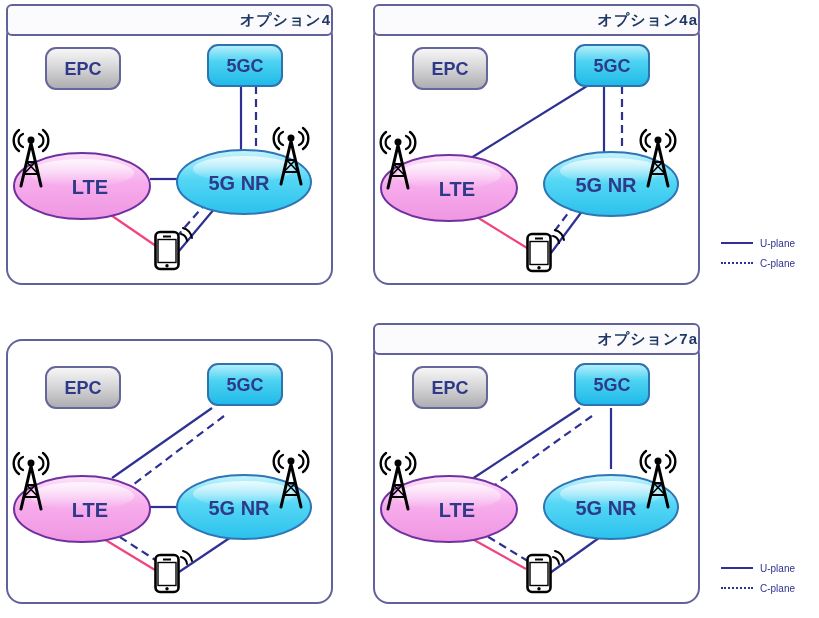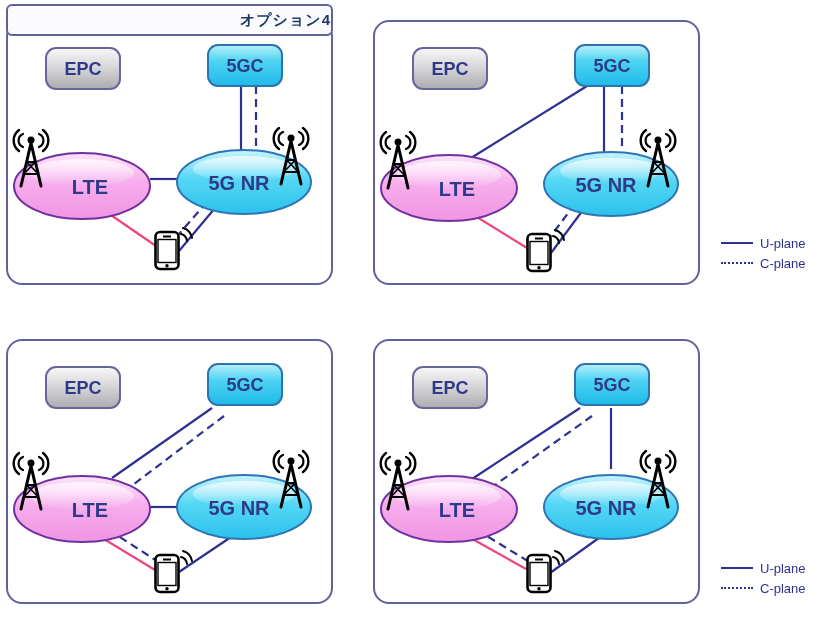--- a/index.html
+++ b/index.html
@@ -10,21 +10,21 @@
               border:2px solid #62629A;border-radius:16px;}
   .panel-title{position:absolute;left:0;top:0;width:323px;height:28px;background:#FBFBFE;
                border:2px solid #62629A;border-radius:6px;text-align:right;
                line-height:28px;font-size:15px;font-weight:bold;color:#1F3864;letter-spacing:1px;}
   .diagram{position:absolute;left:0;top:0;}
   .legend{position:absolute;width:100px;}
   .legend-row{display:flex;align-items:center;height:20px;}
   .legend-sample{display:inline-block;width:32px;height:0;margin-right:7px;}
   .sample-solid{border-top:2px solid #2E3192;}
   .sample-dotted{border-top:2px dotted #2E3192;}
-  .legend-label{font-size:13px;color:#2E3192;font-weight:500;}
+  .legend-label{font-size:10px;color:#2E3192;font-weight:500;}
   svg text{font-family:"Liberation Sans","DejaVu Sans",sans-serif;}
   .node-label{font-weight:bold;fill:#2E3A87;}
 </style>
 </head>
 <body>
 
 <svg width="0" height="0" style="position:absolute" aria-hidden="true">
   <defs>
     <linearGradient id="gradGray" x1="0" y1="0" x2="0" y2="1">
       <stop offset="0" stop-color="#F8F8F8"></stop>
@@ -121,20 +121,21 @@
       <ellipse cx="76" cy="184" rx="68" ry="33" fill="url(#gradPink)" stroke="#7030A0" stroke-width="2"></ellipse>
       <ellipse cx="76" cy="171" rx="52" ry="14" fill="url(#gradGloss)"></ellipse>
       <text x="84" y="192" text-anchor="middle" class="node-label" font-size="20">LTE</text>
       <ellipse cx="238" cy="180" rx="67" ry="32" fill="url(#gradCyanEll)" stroke="#2E75B6" stroke-width="2"></ellipse>
       <ellipse cx="238" cy="167" rx="51" ry="13" fill="url(#gradGloss)"></ellipse>
       <text x="233" y="188" text-anchor="middle" class="node-label" font-size="20">5G NR</text>
       <use href="#antennaIcon" x="1" y="130"></use>
       <use href="#antennaIcon" x="261" y="128"></use>
       <use href="#phoneIcon" x="153" y="225"></use>
     </svg>
+    <div class="panel-title"><span>オプション4a</span></div>
   </div>
 
   <div class="panel" style="left:6px;top:323px;">
     <div class="panel-body"></div>
     <svg class="diagram" width="327" height="281" viewBox="0 0 327 281">
       <g class="connections">
           <line x1="206" y1="85" x2="106" y2="155" stroke="#2E3192" stroke-width="2.2"></line>
           <line x1="218" y1="93" x2="128" y2="161" stroke="#2E3192" stroke-width="2.2" stroke-dasharray="8 5"></line>
           <line x1="140" y1="184" x2="172" y2="184" stroke="#2E3192" stroke-width="2.2"></line>
           <line x1="93" y1="213" x2="149" y2="247" stroke="#F0437F" stroke-width="2.2"></line>
@@ -175,20 +176,21 @@
       <ellipse cx="76" cy="186" rx="68" ry="33" fill="url(#gradPink)" stroke="#7030A0" stroke-width="2"></ellipse>
       <ellipse cx="76" cy="173" rx="52" ry="14" fill="url(#gradGloss)"></ellipse>
       <text x="84" y="194" text-anchor="middle" class="node-label" font-size="20">LTE</text>
       <ellipse cx="238" cy="184" rx="67" ry="32" fill="url(#gradCyanEll)" stroke="#2E75B6" stroke-width="2"></ellipse>
       <ellipse cx="238" cy="171" rx="51" ry="13" fill="url(#gradGloss)"></ellipse>
       <text x="233" y="192" text-anchor="middle" class="node-label" font-size="20">5G NR</text>
       <use href="#antennaIcon" x="1" y="132"></use>
       <use href="#antennaIcon" x="261" y="130"></use>
       <use href="#phoneIcon" x="153" y="227"></use>
     </svg>
+    <div class="panel-title"><span>オプション7a</span></div>
   </div>
 
   <div class="legend" style="left:721px;top:233px;">
     <div class="legend-row">
       <span class="legend-sample sample-solid"></span>
       <span class="legend-label">U-plane</span>
     </div>
     <div class="legend-row">
       <span class="legend-sample sample-dotted"></span>
       <span class="legend-label">C-plane</span>

